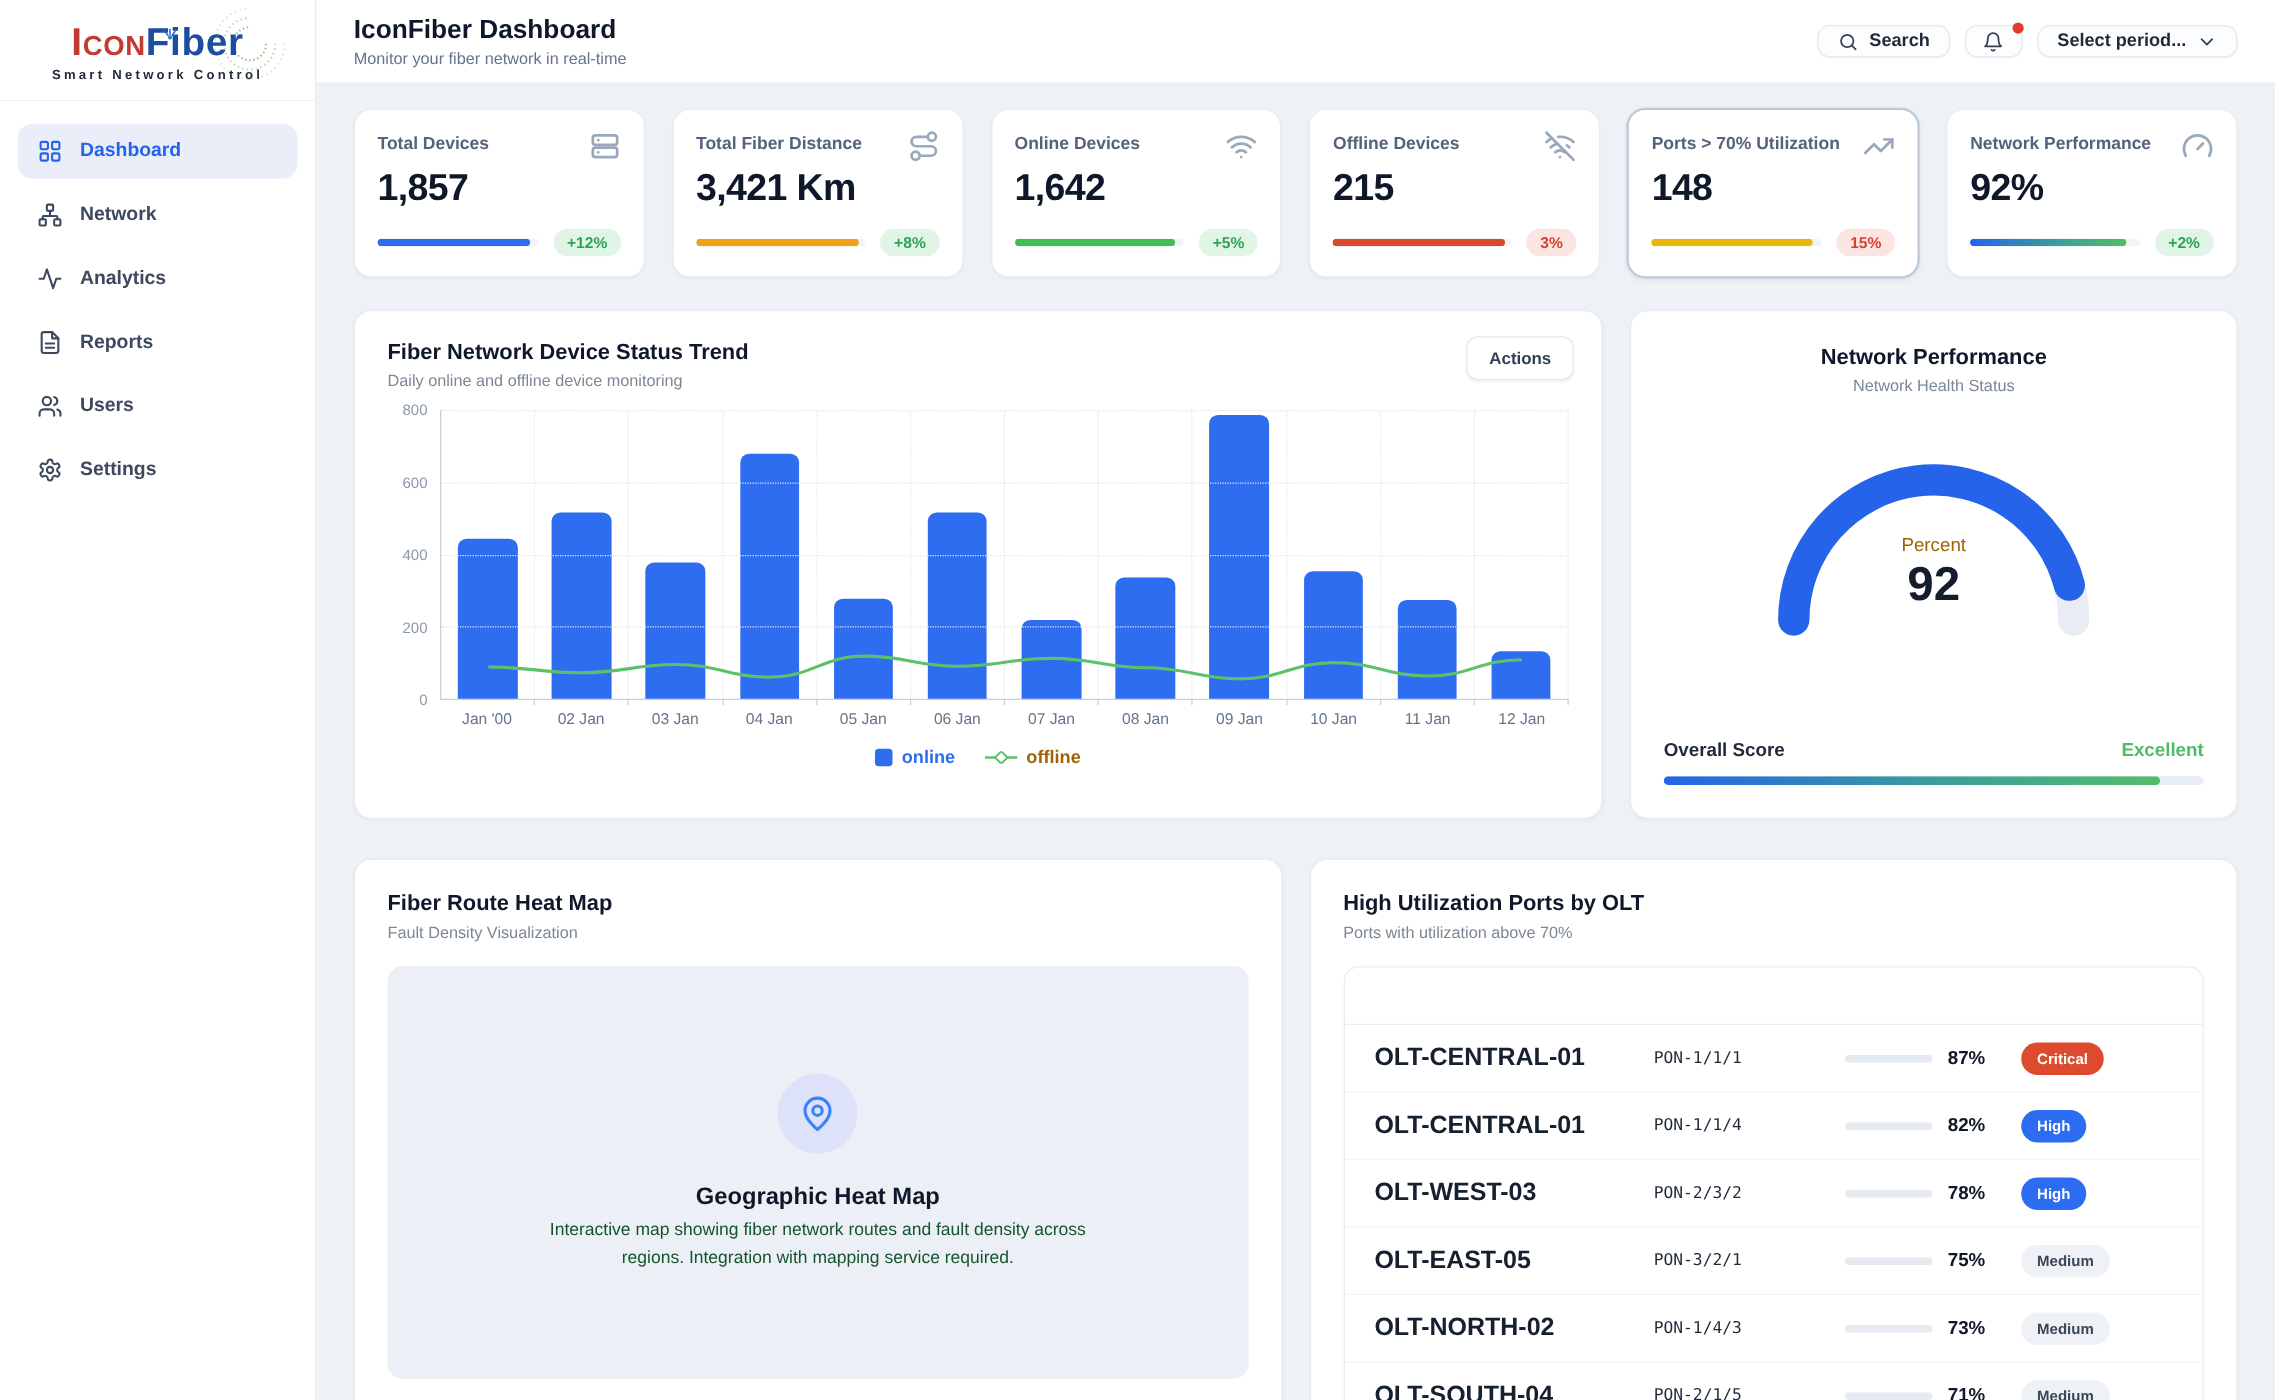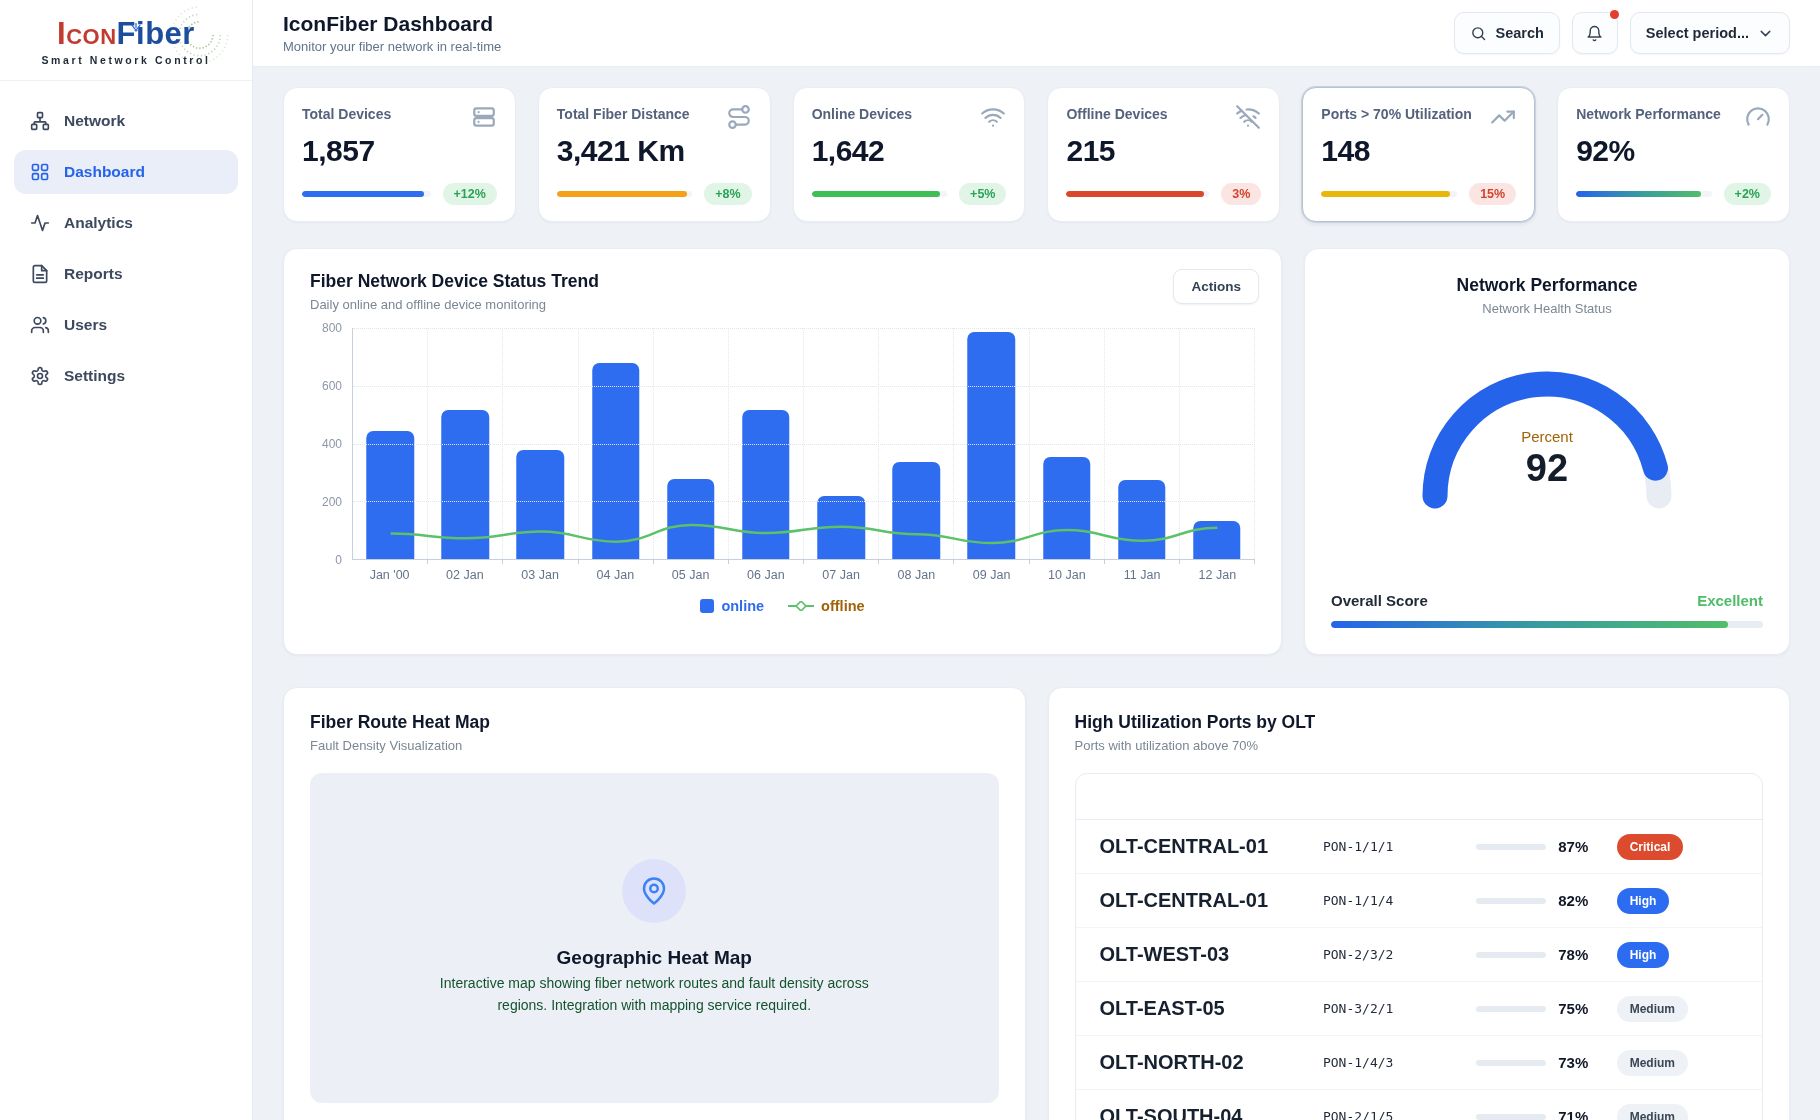--- a/index.html
+++ b/index.html
@@ -22,21 +22,21 @@
   .menu-item.active { background:#e9eef8; color:#2563eb; }
   .icon svg { width:100%; height:100%; display:block; }
 
   
   .main { flex:1; display:flex; flex-direction:column; height:100%; }
   .topbar { height:67px; min-height:67px; background:#fff; border-bottom:1px solid #e8edf3;
             display:flex; align-items:center; justify-content:space-between; padding:0 30px; }
   .page-title { font-size:21px; font-weight:800; color:#0f172a; }
   .page-sub { font-size:13px; color:#64748b; margin-top:3px; }
   .topbar-right { display:flex; align-items:center; gap:12px; }
-  .tool-btn { display:flex; align-items:center; gap:8px; height:42px; padding:0 15px; background:#fcfdfe;
+  .tool-btn { display:flex; align-items:center; gap:8px; height:26px; padding:0 15px; background:#fcfdfe;
               border:1px solid #e3e8f0; border-radius:10px; font-size:14.5px; font-weight:600; color:#1f2937;
               cursor:pointer; box-shadow:0 1px 2px rgba(16,24,40,.04); }
   .tool-btn .icon { width:17px; height:17px; color:#334155; }
   .bell-btn { position:relative; width:46px; justify-content:center; padding:0; }
   .bell-dot { position:absolute; top:-3px; right:-2px; width:9px; height:9px; border-radius:50%; background:#e23d2e; }
 
   .content { flex:1; overflow:hidden; padding:20px 30px 0; }
 
   
   .stats-grid { display:grid; grid-template-columns:repeat(6,1fr); gap:22px; }
@@ -137,43 +137,43 @@
           <path d="M5 4l3 4"></path>
           <path d="M15 4l-3 4"></path>
           <circle cx="10" cy="10" r="1.2"></circle>
       </svg>
       <span class="logo-icon">Icon</span><span class="logo-fiber">Fiber</span>
     </div>
     <div class="logo-tagline">Smart Network Control</div>
   </div>
   <nav class="menu">
 
+      <div class="menu-item active">
+        <span class="icon">
+          <svg viewBox="0 0 24 24" fill="none" stroke="currentColor" stroke-width="2" stroke-linecap="round" stroke-linejoin="round">
+            <rect x="3" y="3" width="7" height="7" rx="1.5"></rect>
+            <rect x="14" y="3" width="7" height="7" rx="1.5"></rect>
+            <rect x="3" y="14" width="7" height="7" rx="1.5"></rect>
+            <rect x="14" y="14" width="7" height="7" rx="1.5"></rect>
+          </svg>
+        </span>
+        <span>Dashboard</span>
+      </div>
+
       <div class="menu-item">
         <span class="icon">
           <svg viewBox="0 0 24 24" fill="none" stroke="currentColor" stroke-width="2" stroke-linecap="round" stroke-linejoin="round">
             <rect x="9" y="2" width="6" height="6" rx="1"></rect>
             <rect x="2" y="16" width="6" height="6" rx="1"></rect>
             <rect x="16" y="16" width="6" height="6" rx="1"></rect>
             <path d="M5 16v-2a1 1 0 0 1 1-1h12a1 1 0 0 1 1 1v2"></path>
             <path d="M12 12V8"></path>
           </svg>
         </span>
         <span>Network</span>
-      </div>
-
-      <div class="menu-item active">
-        <span class="icon">
-          <svg viewBox="0 0 24 24" fill="none" stroke="currentColor" stroke-width="2" stroke-linecap="round" stroke-linejoin="round">
-            <rect x="3" y="3" width="7" height="7" rx="1.5"></rect>
-            <rect x="14" y="3" width="7" height="7" rx="1.5"></rect>
-            <rect x="3" y="14" width="7" height="7" rx="1.5"></rect>
-            <rect x="14" y="14" width="7" height="7" rx="1.5"></rect>
-          </svg>
-        </span>
-        <span>Dashboard</span>
       </div>
 
       <div class="menu-item">
         <span class="icon">
           <svg viewBox="0 0 24 24" fill="none" stroke="currentColor" stroke-width="2" stroke-linecap="round" stroke-linejoin="round">
             <path d="M22 12h-4l-3 9L9 3l-3 9H2"></path>
           </svg>
         </span>
         <span>Analytics</span>
       </div>

